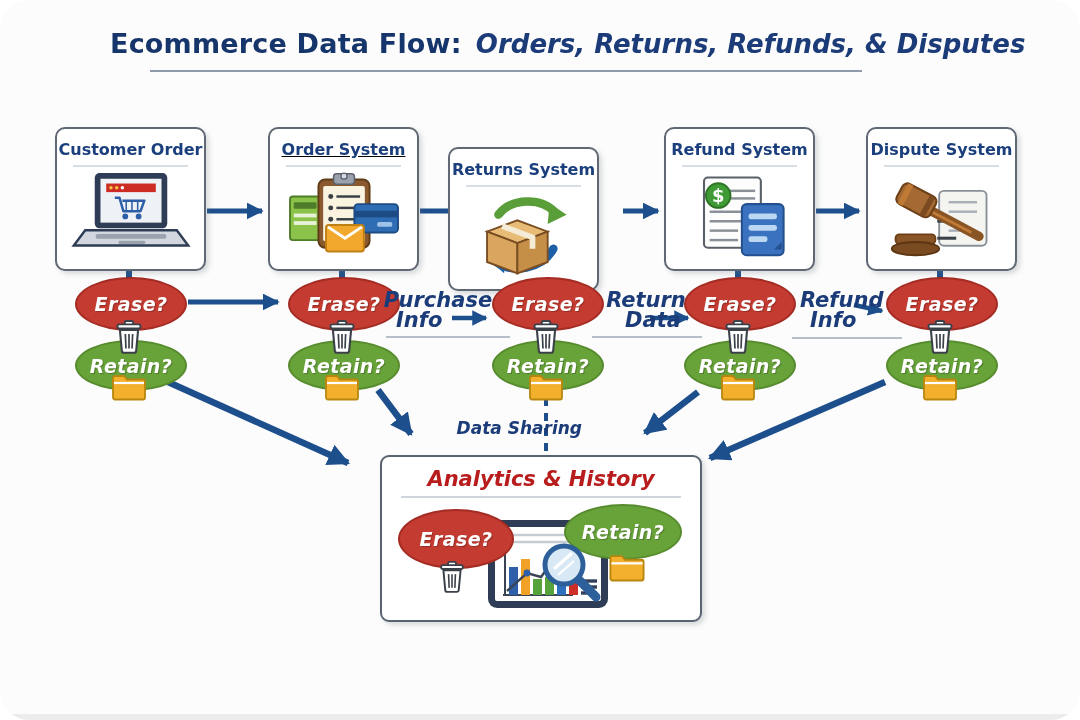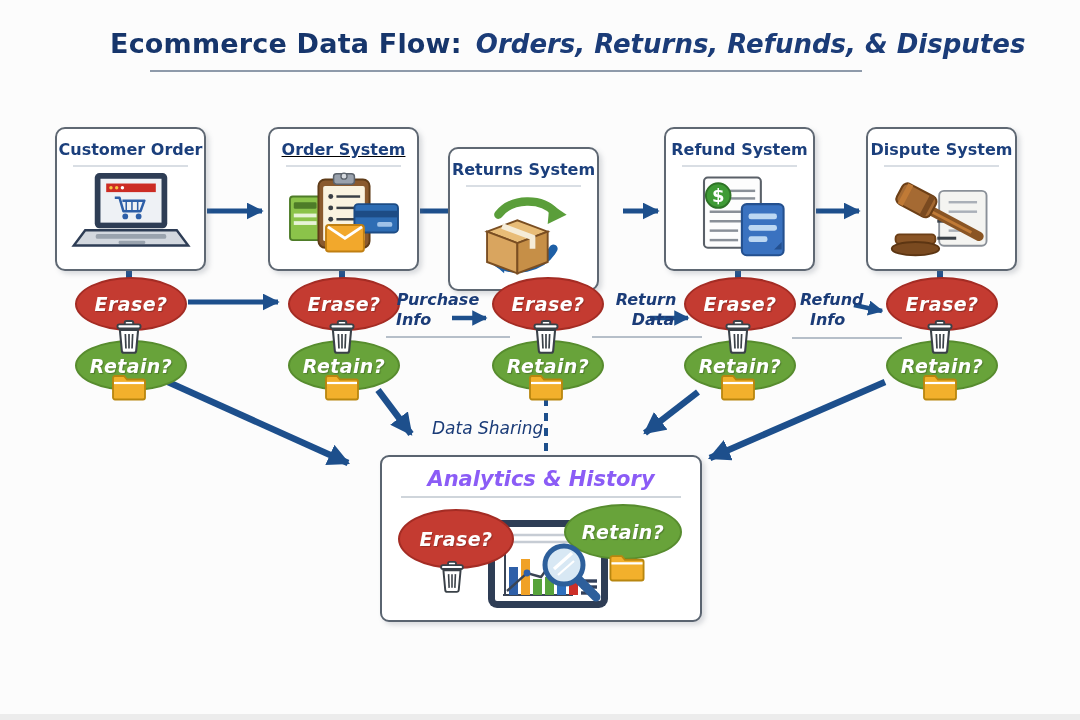--- a/index.html
+++ b/index.html
@@ -1,17 +1,17 @@
 <!DOCTYPE html>
 <html><head>
 <meta charset="utf-8">
 <style>
   html,body{margin:0;padding:0;background:#ffffff;}
   .canvas{position:relative;width:1080px;height:720px;background:#fcfcfc;overflow:hidden;
-          font-family:"DejaVu Sans","Liberation Sans",sans-serif;}
+          font-family:"DejaVu Sans","Liberation Sans",sans-serif;border-radius:29px;}
   .arrow-layer{position:absolute;left:0;top:0;width:1080px;height:720px;pointer-events:none;}
 
   
   .title-wrap{position:absolute;left:110px;top:28px;width:790px;text-align:center;white-space:nowrap;}
   .title-prefix{font-size:27px;font-weight:bold;color:#16356b;letter-spacing:.2px;}
   .title-rest{font-size:26px;font-weight:bold;font-style:italic;color:#1b3c78;margin-left:9px;}
   .title-underline{position:absolute;left:150px;top:70px;width:712px;height:2px;background:#8e9aaa;}
 
   
   .sys-box{position:absolute;top:127px;width:147px;height:140px;background:#ffffff;
@@ -24,28 +24,28 @@
   .oval{position:absolute;display:flex;align-items:center;justify-content:center;border-radius:50%;}
   .oval-erase{width:108px;height:50px;top:277px;background:#c43b31;border:2.5px solid #a42c24;}
   .oval-retain{width:108px;height:47px;top:340px;background:#68a33a;border:2.5px solid #578c2e;}
   .oval-text{color:#ffffff;font-weight:bold;font-style:italic;font-size:19px;letter-spacing:.4px;
              text-shadow:1px 1px 1px rgba(0,0,0,.25);}
   .trash-wrap{position:absolute;top:320px;width:30px;height:34px;z-index:5;}
   .folder-wrap{position:absolute;top:373px;width:36px;height:28px;z-index:5;}
 
   
   .gap-label{position:absolute;top:290px;width:120px;text-align:center;color:#1b3c78;
-             font-weight:bold;font-style:italic;font-size:16px;line-height:20px;}
-  .data-sharing{position:absolute;left:432px;top:418px;width:150px;text-align:left;color:#1b3c78;
-                font-weight:normal;font-style:italic;font-size:17px;}
+             font-weight:bold;font-style:italic;font-size:21px;line-height:20px;}
+  .data-sharing{position:absolute;left:432px;top:418px;width:150px;text-align:right;color:#1b3c78;
+                font-weight:bold;font-style:italic;font-size:17px;}
 
   
   .analytics-box{position:absolute;left:380px;top:455px;width:318px;height:163px;background:#ffffff;
                  border:2.5px solid #5a6470;border-radius:9px;box-shadow:3px 3px 5px rgba(110,120,130,.25);}
-  .analytics-title{margin-top:10px;text-align:center;font-size:21px;font-weight:bold;font-style:italic;color:#8b5cf6;}
+  .analytics-title{margin-top:10px;text-align:center;font-size:21px;font-weight:bold;font-style:italic;color:#b91c1c;}
   .analytics-divider{width:88%;height:1.5px;background:#cfd5db;margin:5px auto 0;}
   .an-oval{position:absolute;display:flex;align-items:center;justify-content:center;border-radius:50%;z-index:4;}
   .an-erase{left:16px;top:52px;width:112px;height:56px;background:#c43b31;border:2.5px solid #a42c24;}
   .an-retain{left:182px;top:47px;width:114px;height:52px;background:#68a33a;border:2.5px solid #578c2e;}
   .an-trash{position:absolute;left:56px;top:104px;width:28px;height:32px;z-index:5;}
   .an-folder{left:226px;top:96px;position:absolute;width:38px;height:29px;z-index:5;}
   .an-tablet{position:absolute;left:105px;top:62px;width:122px;height:92px;z-index:2;}
   .an-magnifier{position:absolute;left:156px;top:82px;width:66px;height:66px;z-index:6;}
 
   .bottom-strip{position:absolute;left:0;bottom:0;width:100%;height:6px;background:#ececec;}

